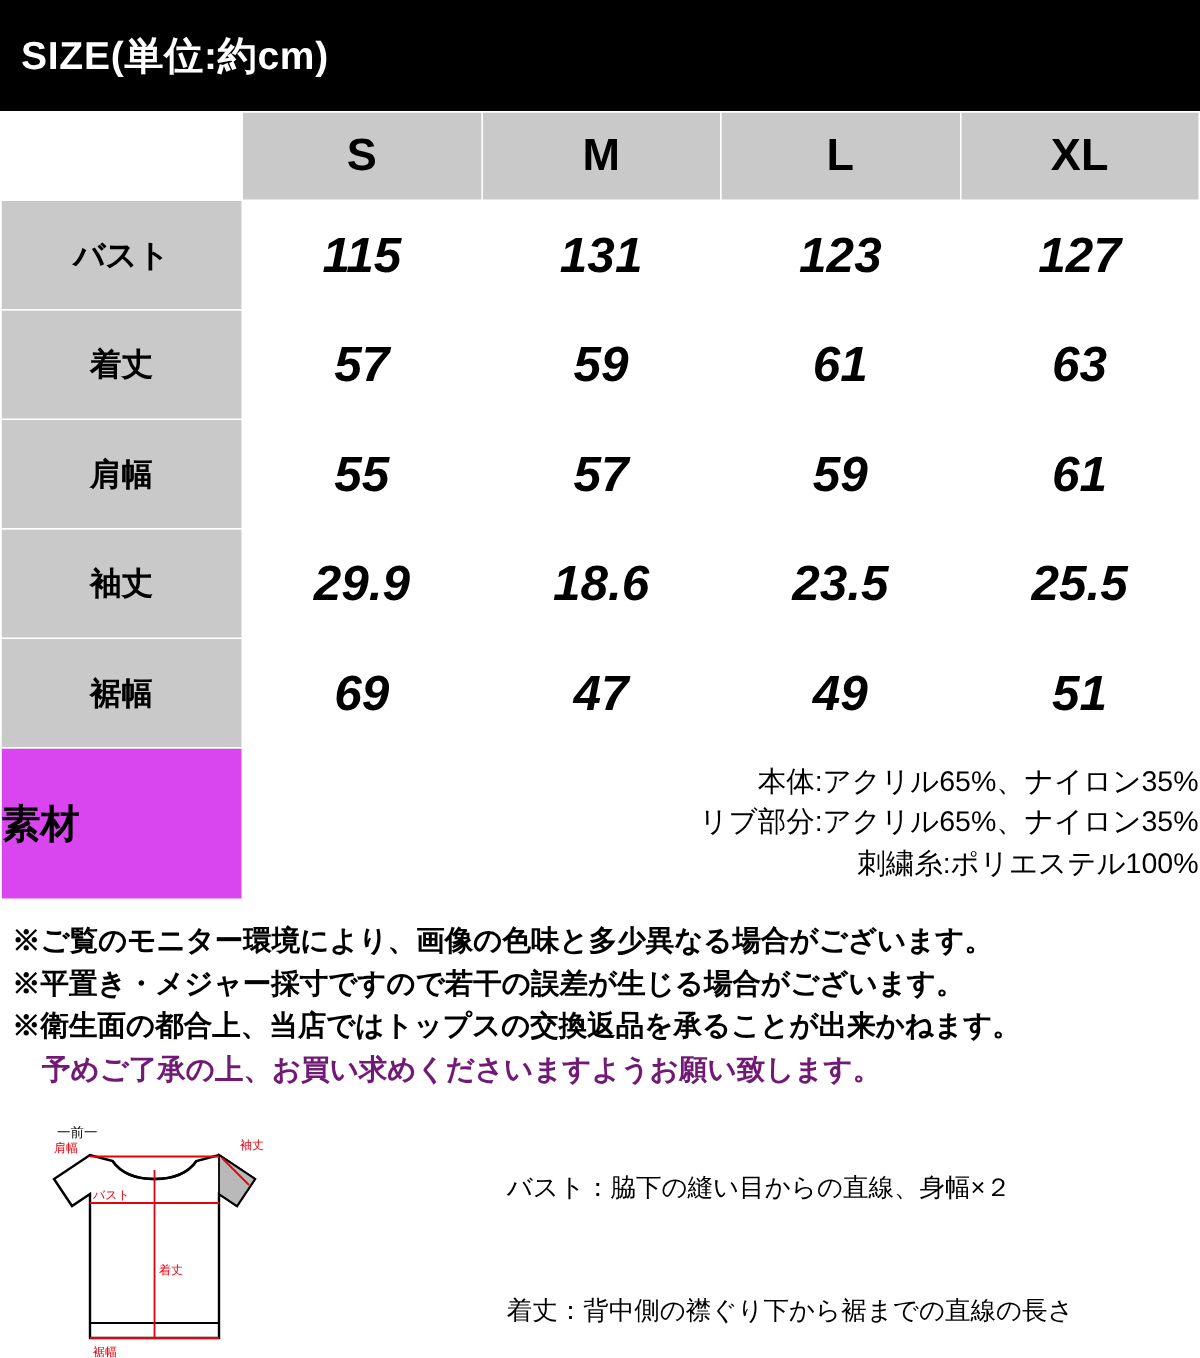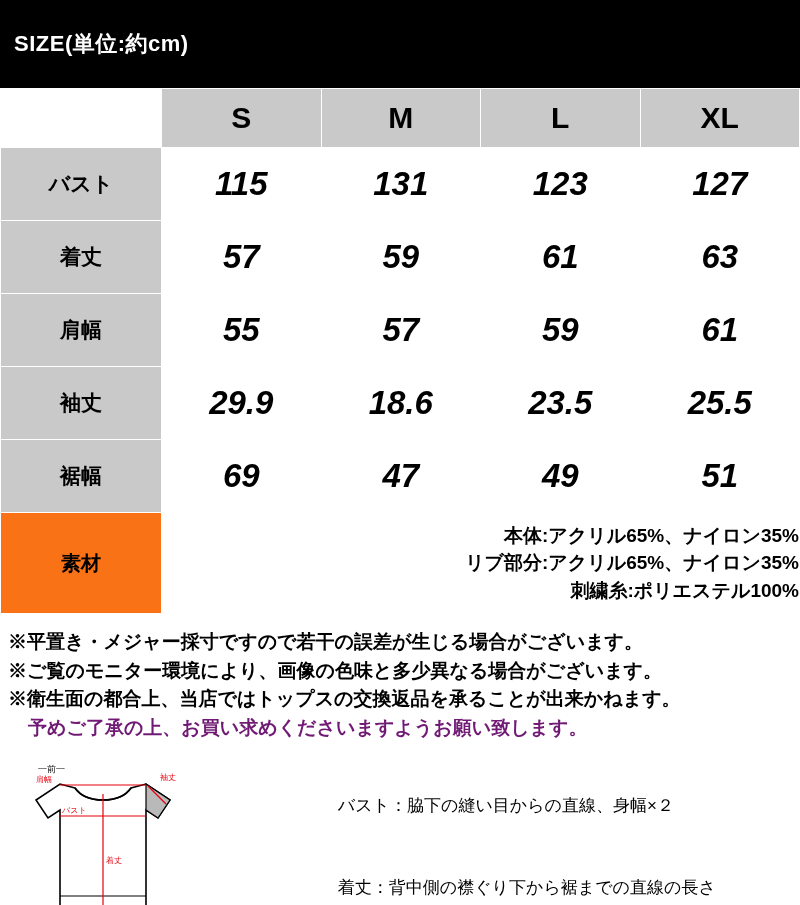--- a/index.html
+++ b/index.html
@@ -17,26 +17,26 @@
   .page {
     position: relative;
     width: 800px;
     height: 905px;
   }
 
   
   .size-header {
     background: #000000;
     color: #ffffff;
-    height: 88px;
+    height: 74px;
     display: flex;
     align-items: center;
     padding: 0 0 0 14px;
     box-sizing: border-box;
-    font-size: 22px;
+    font-size: 26px;
     font-weight: bold;
     letter-spacing: 0.5px;
   }
 
   
   table.size-table {
     width: 800px;
     border-collapse: collapse;
     table-layout: fixed;
   }
@@ -74,34 +74,34 @@
     background: #ffffff;
     height: 72px;
     text-align: center;
     vertical-align: middle;
     font-size: 33px;
     font-weight: bold;
     color: #000000;
     font-style: italic;
   }
   .row-label-mat {
-    background: #f97316;
+    background: #d946ef;
     height: 100px;
-    text-align: center;
-    vertical-align: middle;
-    font-size: 20px;
+    text-align: left;
+    vertical-align: middle;
+    font-size: 26px;
     font-weight: bold;
   }
   .cell-material {
     background: #ffffff;
     height: 100px;
     text-align: right;
     vertical-align: middle;
     font-size: 19px;
-    font-weight: bold;
+    font-weight: normal;
     padding-right: 110px;
     line-height: 1.45;
     white-space: pre-line;
   }
 
   
   .notes {
     padding: 14px 8px 2px 8px;
     font-size: 19px;
     font-weight: bold;
@@ -196,22 +196,22 @@
       <tr>
         <td class="row-label-mat">素材</td>
         <td class="cell-material" colspan="4">本体:アクリル65%、ナイロン35%
 リブ部分:アクリル65%、ナイロン35%
 刺繍糸:ポリエステル100%</td>
       </tr>
     </tbody>
   </table>
 
   <div class="notes">
+    <div class="note-black">※ご覧のモニター環境により、画像の色味と多少異なる場合がございます。</div>
     <div class="note-black">※平置き・メジャー採寸ですので若干の誤差が生じる場合がございます。</div>
-    <div class="note-black">※ご覧のモニター環境により、画像の色味と多少異なる場合がございます。</div>
     <div class="note-red">※衛生面の都合上、当店ではトップスの交換返品を承ることが出来かねます。</div>
     <div class="note-red-indent">予めご了承の上、お買い求めくださいますようお願い致します。</div>
   </div>
 
   <div class="bottom">
 
     <div class="diagram">
       <svg width="300" height="180" viewBox="0 0 300 180">
 
         <text x="38" y="14" font-family="Liberation Sans, sans-serif" font-size="9" fill="#000">一前一</text>

